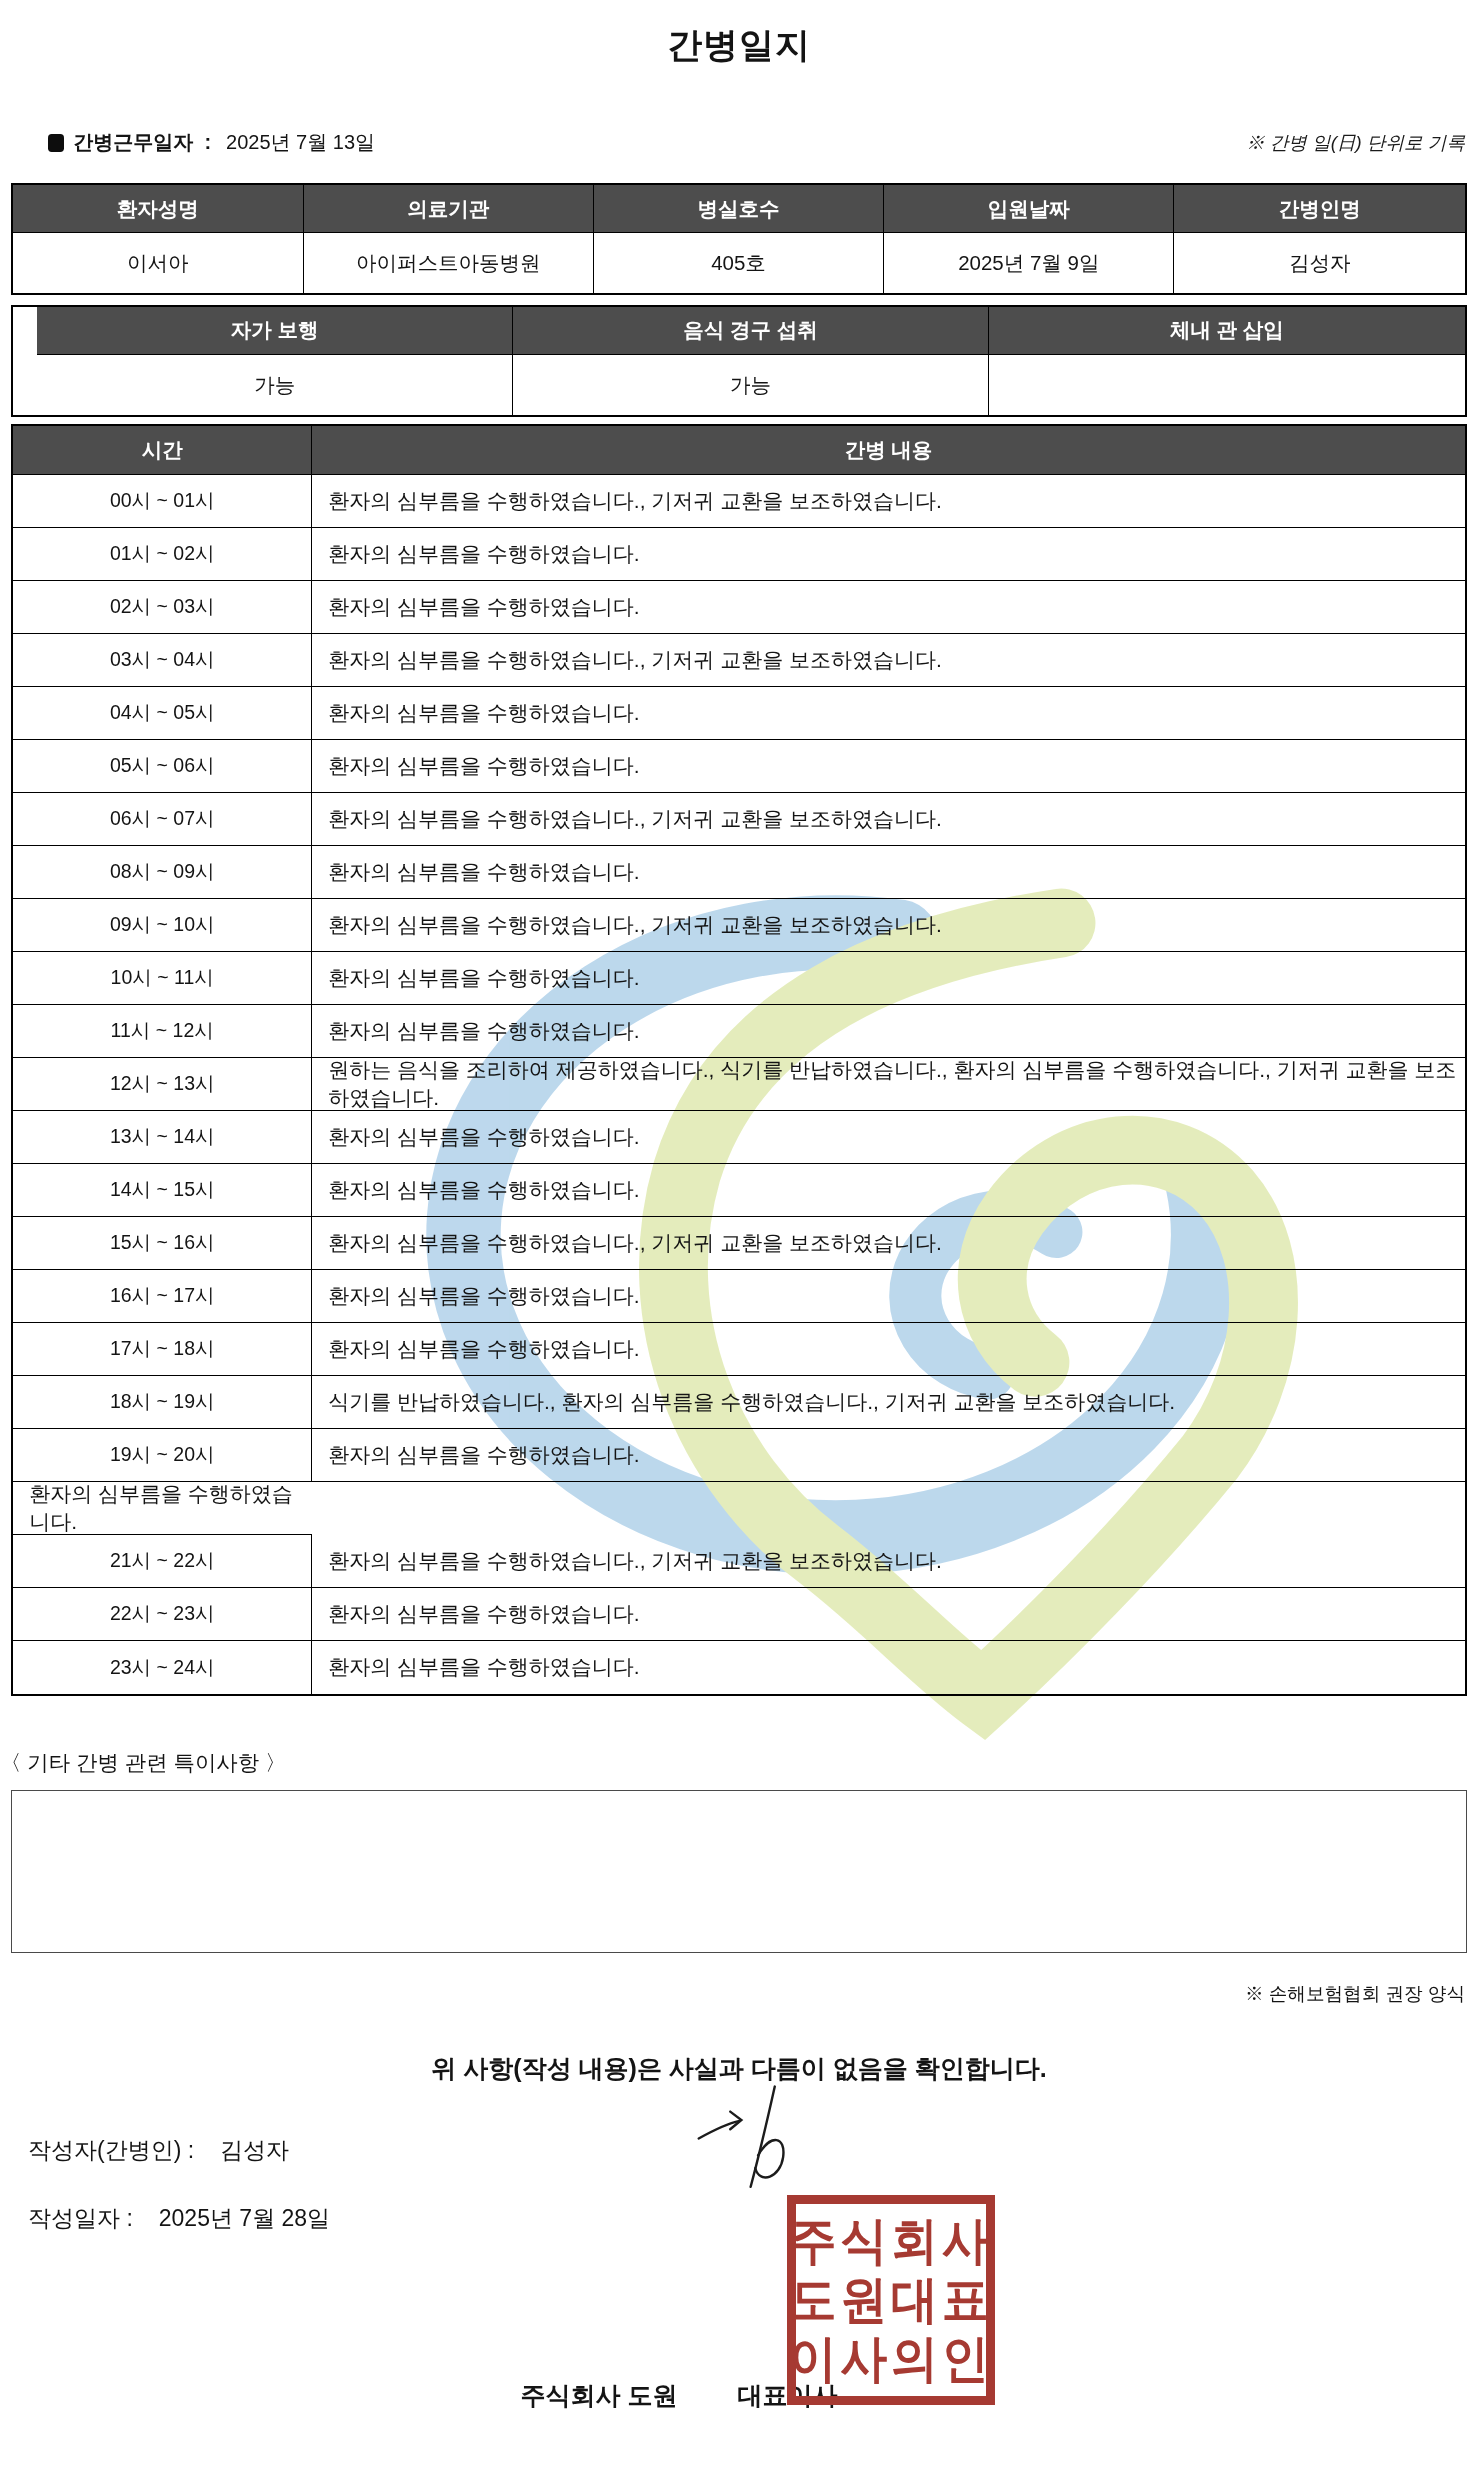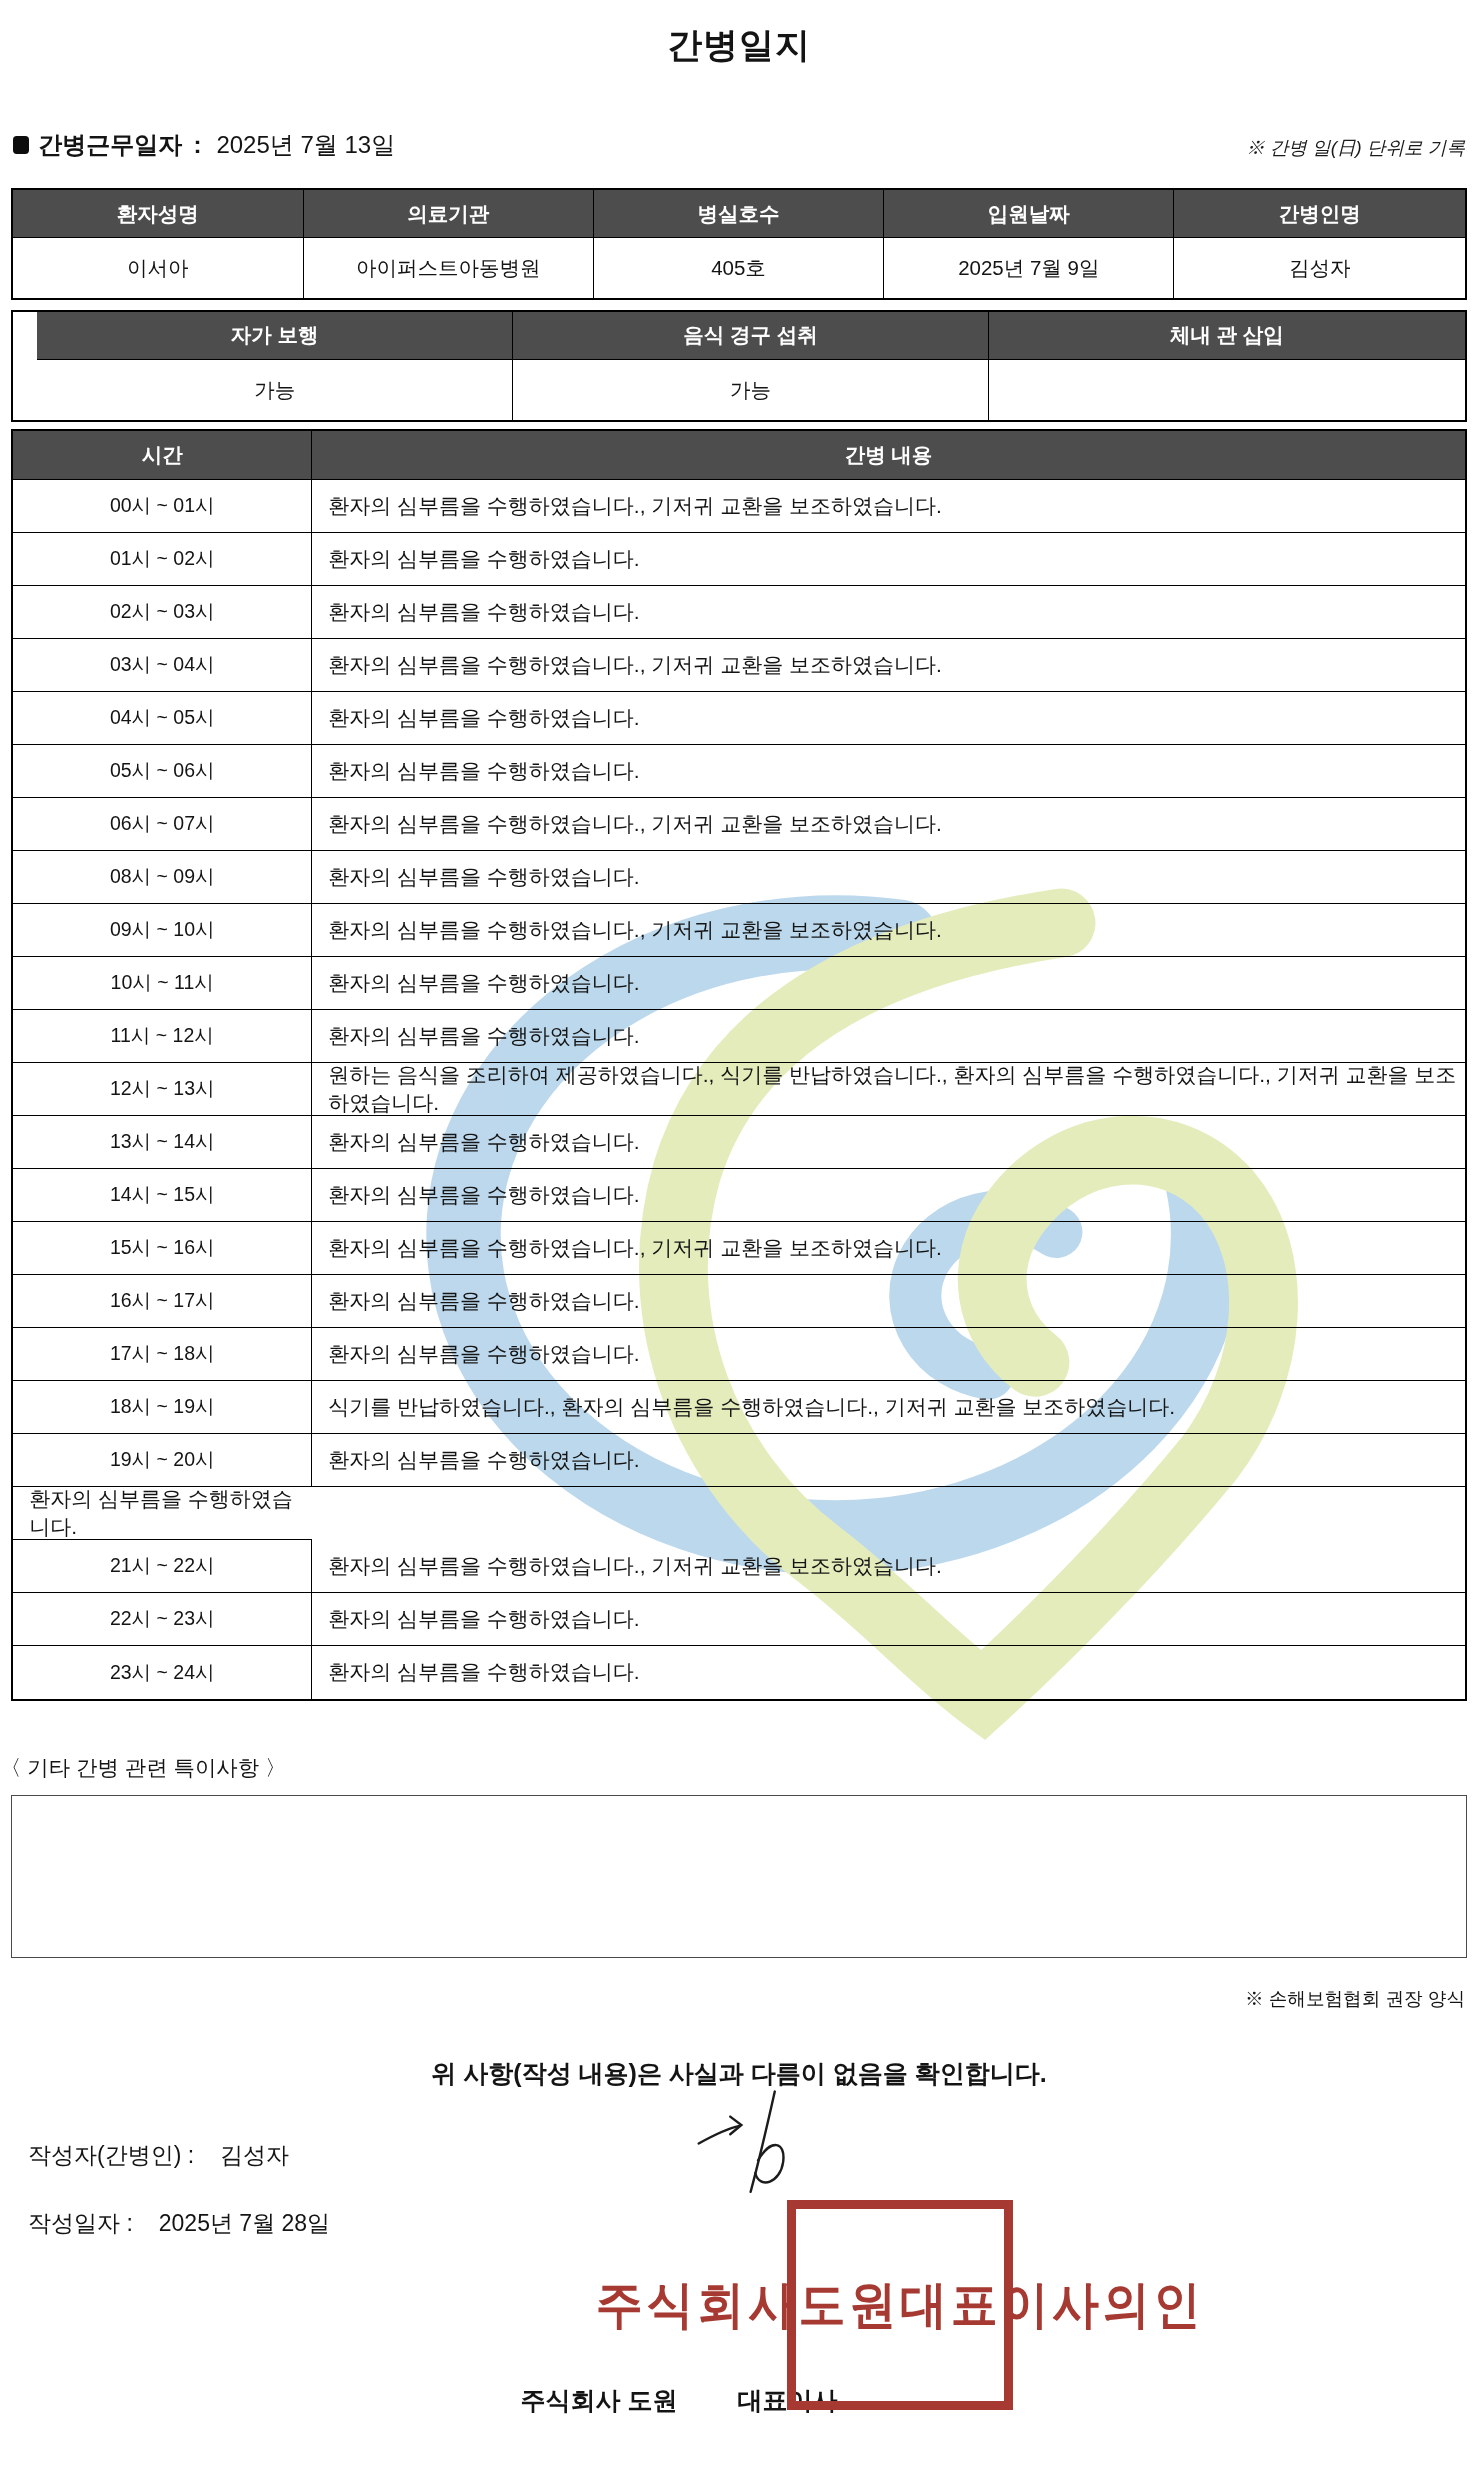--- a/index.html
+++ b/index.html
@@ -9,21 +9,21 @@
     font-family: "Liberation Sans", sans-serif;
     color: #141414; position: relative; overflow: hidden;
   }
   .page { position: relative; width: 1478px; height: 2487px; }
   .wm { position: absolute; left: 0; top: 0; width: 1478px; height: 2487px; z-index: 0; pointer-events: none; }
   .content { position: relative; z-index: 1; }
 
   .title { margin-top: 22.3px; text-align: center; font-size: 35px; font-weight: bold; letter-spacing: 0.9px; }
 
   .meta-row { display: flex; justify-content: space-between; align-items: flex-end; margin: 60px 13px 0 13px; }
-  .meta-left { font-size: 24px; font-weight: bold; display: flex; align-items: center; gap: 9.3px; }
+  .meta-left { font-size: 20px; font-weight: bold; display: flex; align-items: center; gap: 9.3px; margin-left: 35px; }
   .bullet { display: inline-block; width: 16px; height: 17.7px; background: #0d0d0d; border-radius: 3.7px; }
   .meta-left .sep { margin: 0 5.6px 0 1.9px; }
   .meta-left .date { font-weight: normal; }
   .meta-right { font-size: 18.6px; color: #1a1a1a; font-style: italic; }
 
   .tbl { margin: 0 11.2px; border: 2.8px solid #000; background: transparent; }
   .tbl .row { display: grid; }
   .cols5 { grid-template-columns: repeat(5, 1fr); }
   .cols3 { grid-template-columns: repeat(3, 1fr); padding-left: 24px; }
   .cell {
@@ -58,22 +58,22 @@
 
   .writer-row { position: relative; margin: 50px 0 0 28px; font-size: 23px; }
   .writer-row .name, .date-row .date { margin-left: 26px; }
   .sig { position: absolute; left: 661px; top: -54px; }
   .date-row { margin: 37px 0 0 28px; font-size: 23px; }
 
   .company-block { position: relative; margin-top: 28px; height: 242px; }
   .company-text { position: absolute; left: 465px; top: 88px; font-size: 25px; font-weight: bold; white-space: pre; }
   .company-text .gap { display:inline-block; width: 60px; }
   .stamp {
-    position: absolute; left: 787px; top: -67px; width: 226px; height: 210px;
-    border: 9.3px solid #a63a32; display: flex; flex-direction: row;
+    position: absolute; left: 787px; top: -67px; width: 208px; height: 210px;
+    border: 9.3px solid #a63a32; display: flex; flex-direction: column;
     align-items: center; justify-content: center; padding: 3.7px 1.9px;
   }
   .stamp-line {
     color: #a63a32; font-weight: bold; font-size: 47px; line-height: 59px;
     letter-spacing: 3.7px; transform: scaleY(1.08); white-space: nowrap;
   }
 </style>
 </head>
 <body>
 

